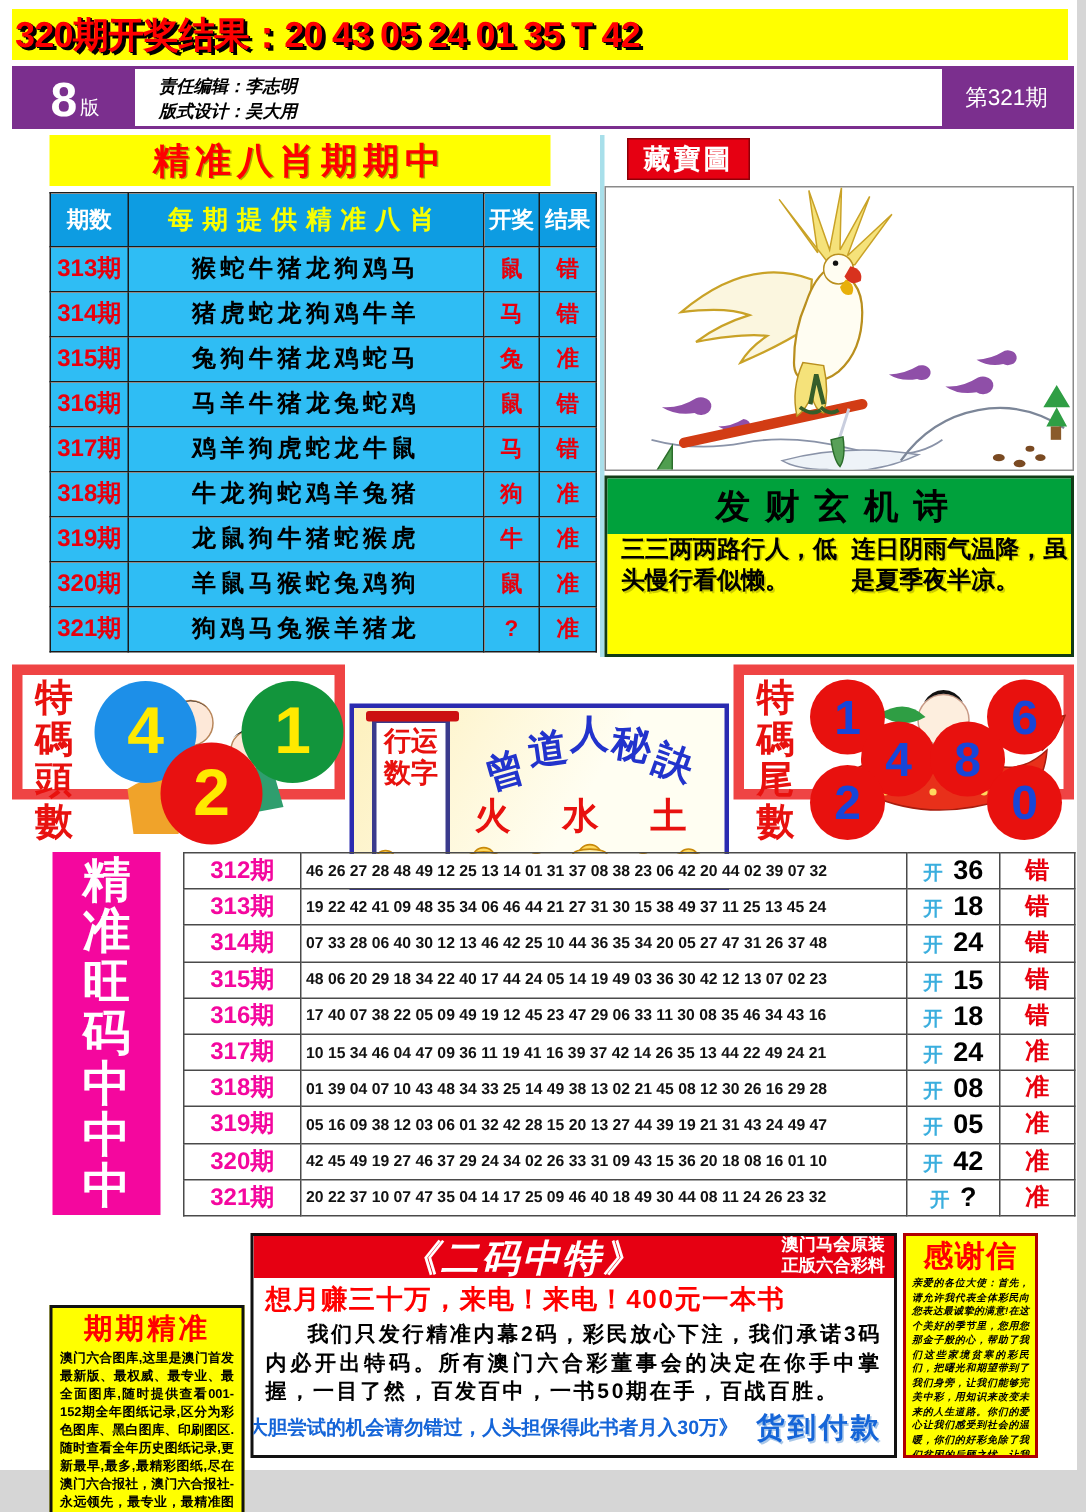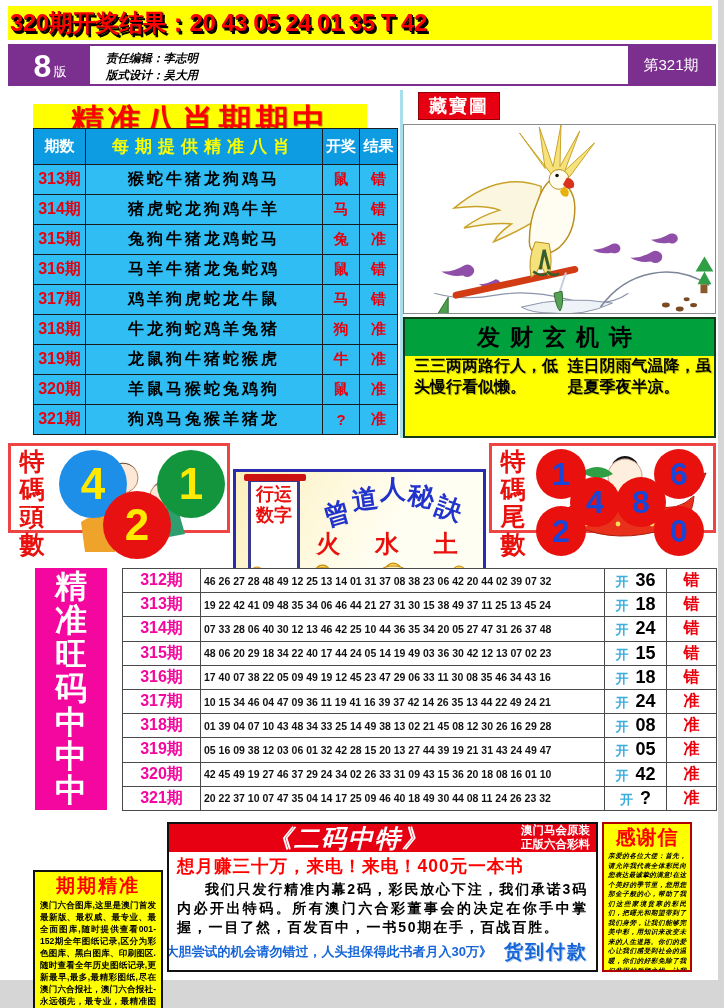--- a/index.html
+++ b/index.html
@@ -15,21 +15,21 @@
   .hdr{position:absolute;left:8px;top:44px;width:708px;height:42px;border:2px solid #7b2f8e;background:#fff;display:flex;box-sizing:border-box;}
   .hdr-badge{width:80px;background:#7b2f8e;color:#fff;display:flex;align-items:flex-end;justify-content:center;padding-bottom:3px;}
   .hdr-badge .big{font-size:32px;font-weight:bold;line-height:0.95;}
   .hdr-badge .small{font-size:13px;margin-left:2px;}
   .hdr-credits{width:200px;padding:4px 0 0 16px;font-family:"Liberation Serif",serif;font-style:italic;font-weight:bold;font-size:11.5px;line-height:1.45;color:#000;box-sizing:border-box;}
   .hdr-title{width:210px;background:#ffff00;color:#000;font-size:29px;font-weight:bold;font-style:italic;display:flex;align-items:center;justify-content:center;letter-spacing:4px;font-family:"Liberation Serif",serif;}
   .hdr-spacer{flex:1;background:#fff;}
   .hdr-issue{width:86px;background:#7b2f8e;color:#fff;display:flex;align-items:center;justify-content:center;font-size:15px;}
 
   
-  .xiao-banner{position:absolute;left:33px;top:104px;width:334px;height:34px;background:#ffff00;color:#ff0000;font-size:33px;font-weight:bold;display:flex;align-items:center;justify-content:center;letter-spacing:4px;text-shadow:1px 1px 0 #00000055;}
+  .xiao-banner{position:absolute;left:33px;top:90px;width:334px;height:34px;background:#ffff00;color:#ff0000;font-size:24px;font-weight:bold;display:flex;align-items:center;justify-content:center;letter-spacing:4px;text-shadow:1px 1px 0 #00000055;}
   .divider{position:absolute;left:400px;top:90px;width:3px;height:348px;background:#a8dfea;}
   .treasure-label{position:absolute;left:418px;top:92px;width:82px;height:28px;background:#e60012;border:1px solid #8e0008;color:#fff;font-size:18px;font-weight:bold;display:flex;align-items:center;justify-content:center;letter-spacing:2px;box-sizing:border-box;}
 
   table{border-collapse:collapse;table-layout:fixed;}
   .xiao-table{position:absolute;left:33px;top:128px;width:364px;}
   .xiao-table th,.xiao-table td{border:1.6px solid #1b1b1b;text-align:center;padding:0;overflow:hidden;white-space:nowrap;}
   .xiao-table thead tr{height:36px;background:#0d9ce2;}
   .xiao-table tbody tr{height:30px;background:#2fbdf4;}
   .xiao-table .h-w{color:#fff;font-size:15px;font-weight:bold;}
   .xiao-table .h-y{color:#f8ff00;font-size:17px;font-weight:bold;letter-spacing:6px;}
@@ -41,21 +41,21 @@
   .bird-box{position:absolute;left:403px;top:124px;width:313px;height:190px;background:#fff;border:1px solid #8a8a8a;box-sizing:border-box;}
   .bird-box svg{width:100%;height:100%;}
 
   
   .poem-box{position:absolute;left:403px;top:317px;width:313px;height:121px;border:2px solid #123c17;box-sizing:border-box;}
   .poem-title{height:37px;background:#00a13c;color:#000;font-weight:bold;font-size:23px;letter-spacing:10px;display:flex;align-items:center;justify-content:center;}
   .poem-body{height:80px;background:#ffff00;display:flex;flex-direction:row;justify-content:center;padding-left:9px;gap:7px;}
   .poem-line{font-size:16px;font-weight:bold;color:#000;text-shadow:1.2px 1.2px 0 #00000033;}
 
   
-  .band-box{position:absolute;top:443px;height:90px;background:#fff;border:3px solid #ef4444;box-sizing:border-box;}
+  .band-box{position:absolute;top:443px;height:90px;background:#fff;border:7px solid #ef4444;box-sizing:border-box;}
   .head-box{left:8px;width:222px;}
   .tail-box{left:489px;width:227px;}
   .zeng-box{position:absolute;top:469px;left:233px;width:253px;height:125px;border:3px solid #2b2bb0;background:linear-gradient(120deg,#fdf0bd,#fffef2 60%);box-sizing:border-box;}
   .v-label{position:absolute;left:6px;top:2px;width:30px;color:#e8110e;font-weight:bold;font-size:25px;line-height:1.1;text-align:center;word-break:break-all;}
   .ball{position:absolute;border-radius:50%;display:flex;align-items:center;justify-content:center;font-weight:bold;z-index:3;}
   .hball{width:68px;height:68px;color:#ffe900;font-size:44px;}
   .hb-blue{background:#1d8fe8;} .hb-green{background:#12953c;} .hb-red{background:#e81111;}
   .tball{width:50px;height:50px;background:#e8110e;color:#1746d8;font-size:32px;}
   .band-art{position:absolute;z-index:1;}
 

